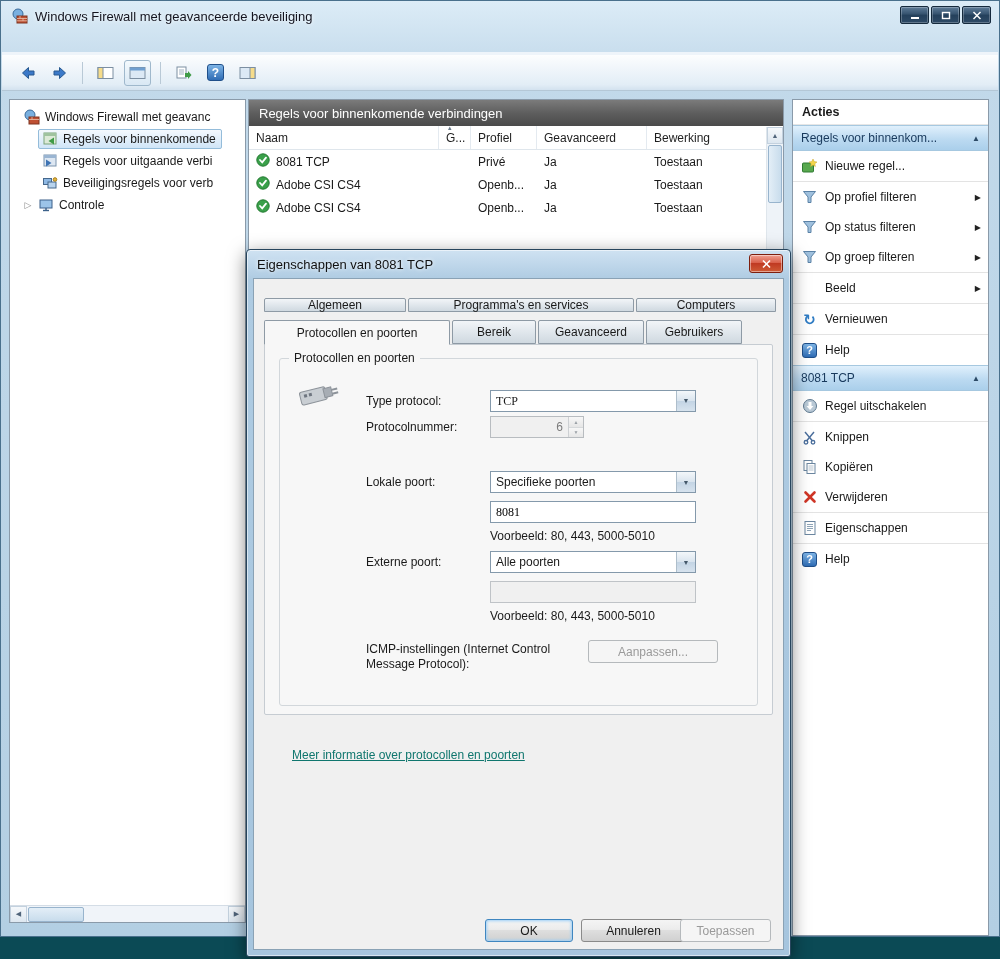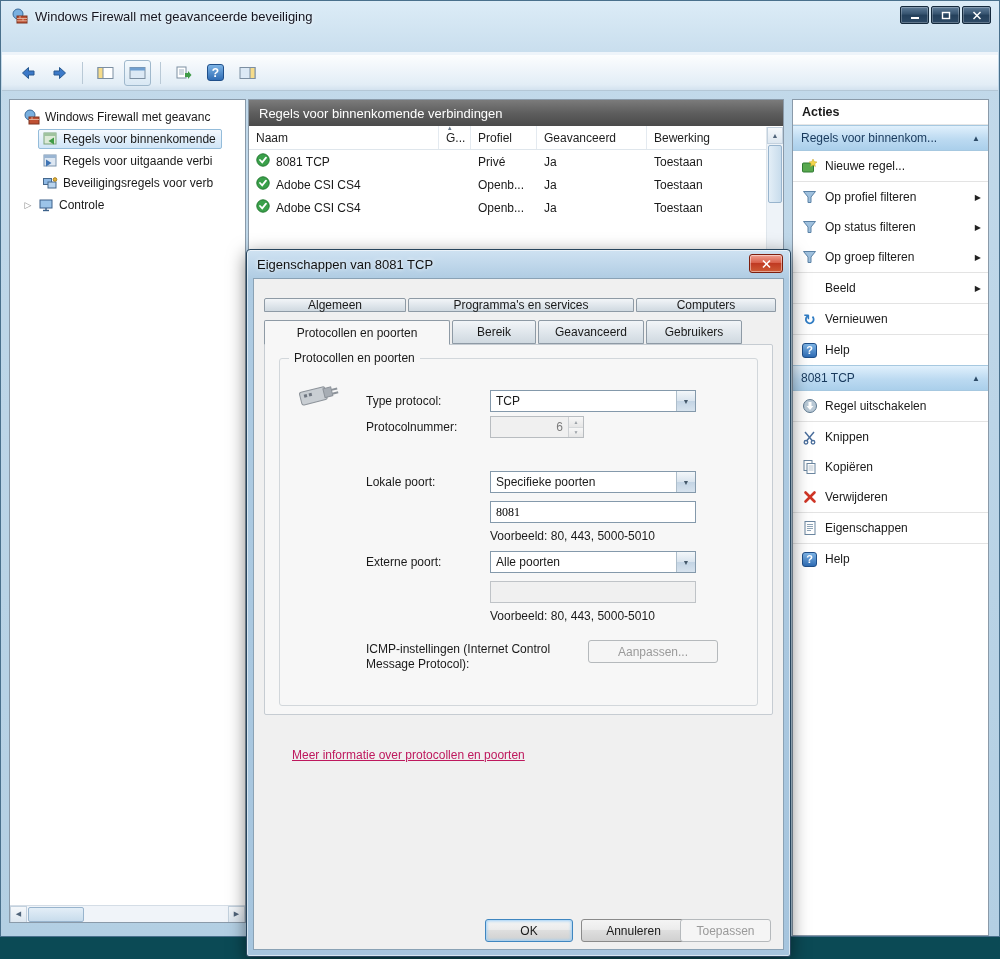--- a/index.html
+++ b/index.html
@@ -126,21 +126,21 @@
   .spin .val { flex:1; display:flex; align-items:center; justify-content:flex-end; padding-right:5px; }
   .spin-btns { width:15px; border-left:1px solid #cdd0d3; display:flex; flex-direction:column; }
   .spin-b { flex:1; display:flex; align-items:center; justify-content:center; font-size:5px; color:#9aa0a6;
     background:linear-gradient(180deg,#f7f7f7,#e6e6e6); }
   .spin-b:first-child { border-bottom:1px solid #d6d9db; }
   .ti-input { background:#fff; border:1px solid #8499ab; padding:2px 5px; font-size:12px;
     font-family:Liberation Serif, serif; }
   .ti-input.disab { background:#f0f0f0; border-color:#bfc3c7; }
   .voorbeeld { position:absolute; left:210px; color:#1a1a1a; }
   .icmp-label { position:absolute; left:86px; top:283px; width:208px; line-height:15px; }
-  .dlg-link { position:absolute; left:38px; top:469px; color:#be185d; text-decoration:underline; cursor:pointer; }
+  .dlg-link { position:absolute; left:38px; top:469px; color:#0f766e; text-decoration:underline; cursor:pointer; }
 
   .btn { position:absolute; height:23px; display:flex; align-items:center; justify-content:center;
     border:1px solid #8a8a8a; border-radius:3px; font-size:12px;
     background:linear-gradient(180deg,#f4f4f4,#ececec 45%,#dedede 50%,#d0d0d0); }
   .btn.default { border-color:#3f86c0; box-shadow:inset 0 0 3px 1px #9cd0f8; }
   .btn.disabled { background:#f5f5f5; border-color:#b5b9bc; color:#9a9a9a; box-shadow:none; }
 </style>
 </head>
 <body>
 
@@ -545,21 +545,21 @@
                   <rect x="28" y="11" width="8" height="9" fill="#a7adb4" stroke="#8d939a"></rect>
                   <rect x="36" y="13" width="6" height="2" fill="#8d939a"></rect>
                   <rect x="36" y="17" width="6" height="2" fill="#8d939a"></rect>
                   <rect x="8" y="12" width="3" height="3" fill="#6f7680"></rect>
                   <rect x="13" y="12" width="3" height="3" fill="#6f7680"></rect>
                 </g>
               </svg>
           </span>
 
           <span class="fld-label" style="top:35px;">Type protocol:</span>
-          <div class="ctl combo" style="top:31px;">
+          <div class="ctl combo" style="top:31px;font-family:Liberation Serif, serif;">
             <span class="val">TCP</span>
             <span class="dd">
                 <span>▼</span>
               </span>
           </div>
 
           <span class="fld-label" style="top:61px;">Protocolnummer:</span>
           <div class="ctl spin" style="top:57px;">
             <span class="val">6</span>
             <span class="spin-btns">

